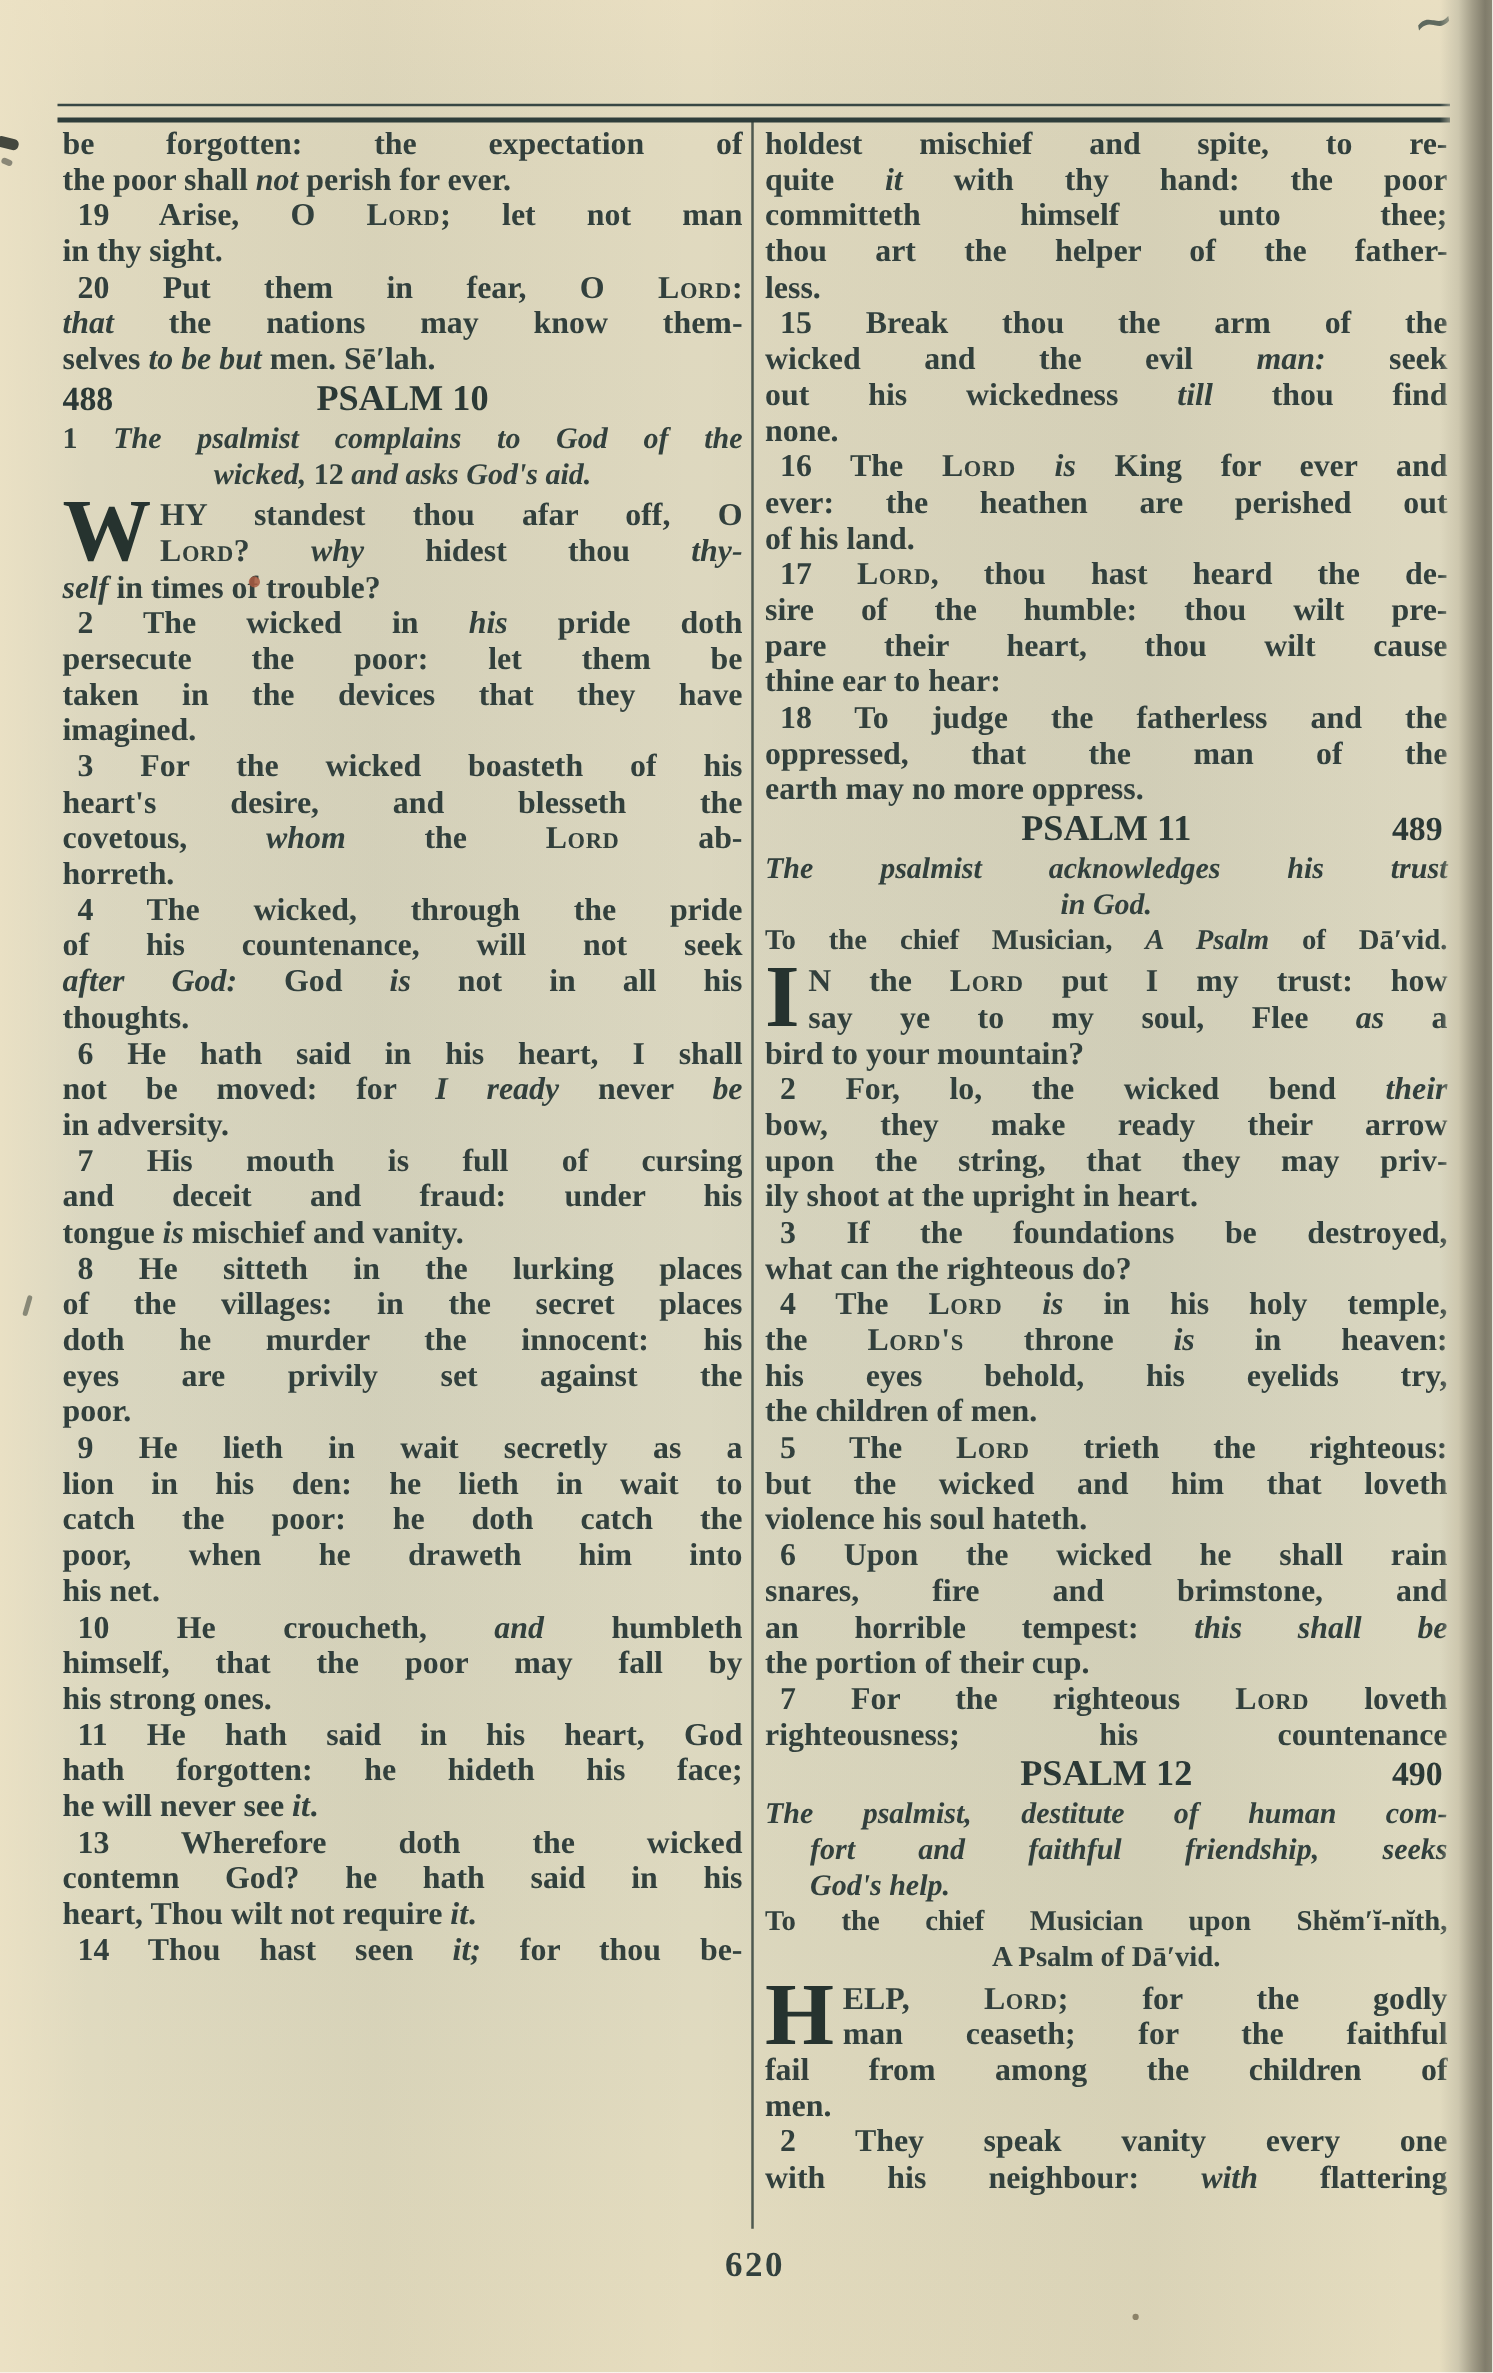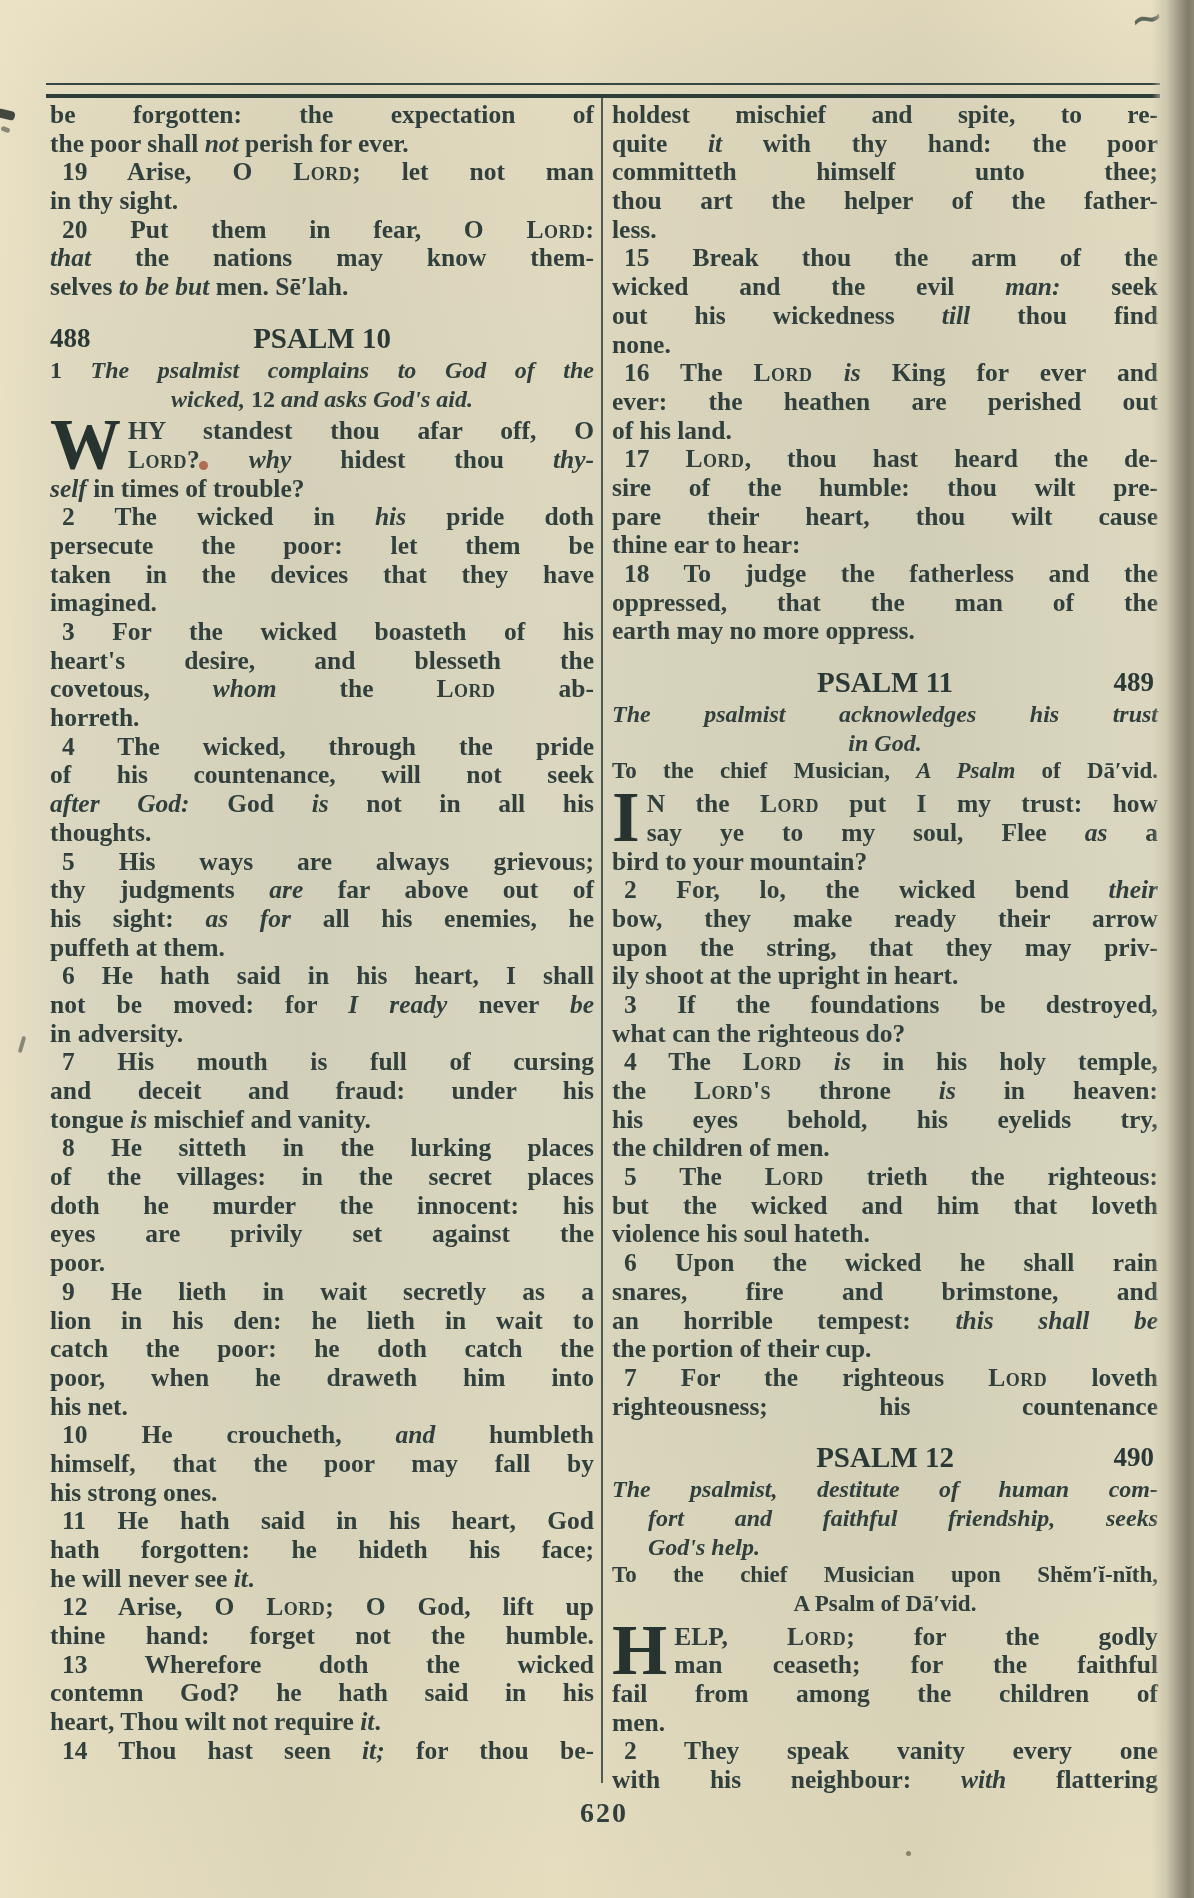--- a/index.html
+++ b/index.html
@@ -24,21 +24,21 @@
   #col-right{left:612px;width:546px;}
   .blk{margin:0;}
   .ln{height:28.7px;line-height:28.7px;}
   .aj{text-align:justify;text-align-last:justify;}
   .al{text-align:left;}
   .ac{text-align:center;text-align-last:center;}
   .ind{text-indent:12px;}
   .pad1{padding-left:36px;}
   .sc{font-variant:small-caps;letter-spacing:.02em;}
   .it{font-style:italic;}
-  .head{position:relative;text-align:center;font-size:29px;height:30px;line-height:30px;margin:21px 0 3px;color:#2b3936;}
+  .head{position:relative;text-align:center;font-size:29px;height:30px;line-height:30px;margin:2px 0 3px;color:#2b3936;}
   .head .num{position:absolute;font-size:27px;top:0;}
   .head .nl{left:0;}
   .head .nr{right:4px;}
   .summary{font-size:24px;}
   .summary .ln{height:28.7px;line-height:28.7px;}
   .musician{font-size:23px;}
   .dropcap{margin-top:4px;}
   .cap{float:left;font-size:71px;line-height:55px;height:57px;padding-right:7px;color:#26332f;}
   .ftr{position:absolute;top:1797px;left:50px;right:36px;text-align:center;font-size:28px;letter-spacing:2px;}
   .edge{position:absolute;top:0;right:0;width:42px;height:100%;
@@ -94,26 +94,20 @@
         <div class="ln aj">covetous, <span class="it">whom</span> the <span class="sc">Lord</span> ab-</div>
         <div class="ln al">horreth.</div>
       </div>
       <div class="blk verse">
         <div class="ln aj ind">4 The wicked, through the pride</div>
         <div class="ln aj">of his countenance, will not seek</div>
         <div class="ln aj"><span class="it">after God:</span> God <span class="it">is</span> not in all his</div>
         <div class="ln al">thoughts.</div>
       </div>
       <div class="blk verse">
-        <div class="ln aj ind">5 His ways are always grievous;</div>
-        <div class="ln aj">thy judgments <span class="it">are</span> far above out of</div>
-        <div class="ln aj">his sight: <span class="it">as for</span> all his enemies, he</div>
-        <div class="ln al">puffeth at them.</div>
-      </div>
-      <div class="blk verse">
         <div class="ln aj ind">6 He hath said in his heart, I shall</div>
         <div class="ln aj">not be moved: for <span class="it">I ready</span> never <span class="it">be</span></div>
         <div class="ln al">in adversity.</div>
       </div>
       <div class="blk verse">
         <div class="ln aj ind">7 His mouth is full of cursing</div>
         <div class="ln aj">and deceit and fraud: under his</div>
         <div class="ln al">tongue <span class="it">is</span> mischief and vanity.</div>
       </div>
       <div class="blk verse">
@@ -132,24 +126,20 @@
       </div>
       <div class="blk verse">
         <div class="ln aj ind">10 He croucheth, <span class="it">and</span> humbleth</div>
         <div class="ln aj">himself, that the poor may fall by</div>
         <div class="ln al">his strong ones.</div>
       </div>
       <div class="blk verse">
         <div class="ln aj ind">11 He hath said in his heart, God</div>
         <div class="ln aj">hath forgotten: he hideth his face;</div>
         <div class="ln al">he will never see <span class="it">it</span>.</div>
-      </div>
-      <div class="blk verse">
-        <div class="ln aj ind">12 Arise, O <span class="sc">Lord</span>; O God, lift up</div>
-        <div class="ln aj">thine hand: forget not the humble.</div>
       </div>
       <div class="blk verse">
         <div class="ln aj ind">13 Wherefore doth the wicked</div>
         <div class="ln aj">contemn God? he hath said in his</div>
         <div class="ln al">heart, Thou wilt not require <span class="it">it</span>.</div>
       </div>
       <div class="blk verse">
         <div class="ln aj ind">14 Thou hast seen <span class="it">it;</span> for thou be-</div>
       </div>
     </div>

